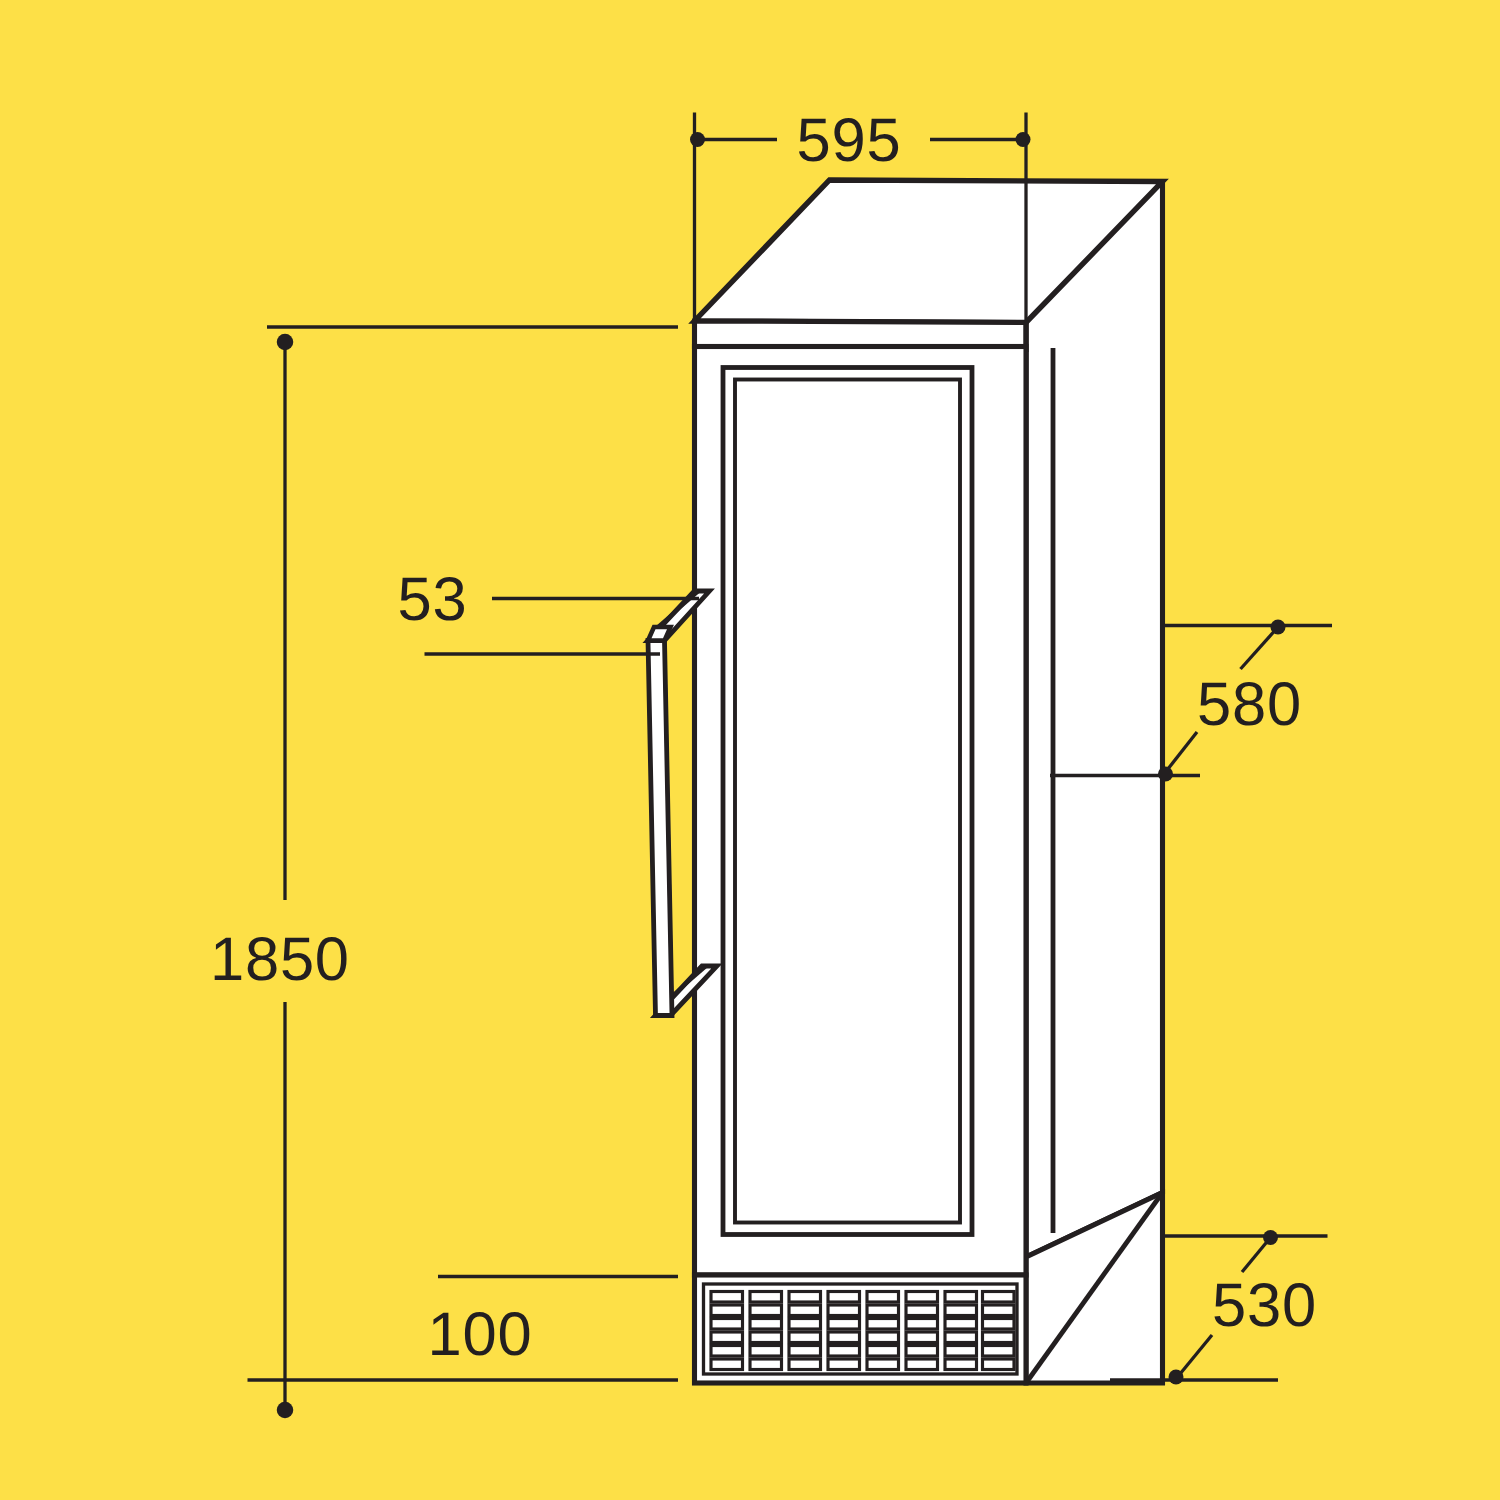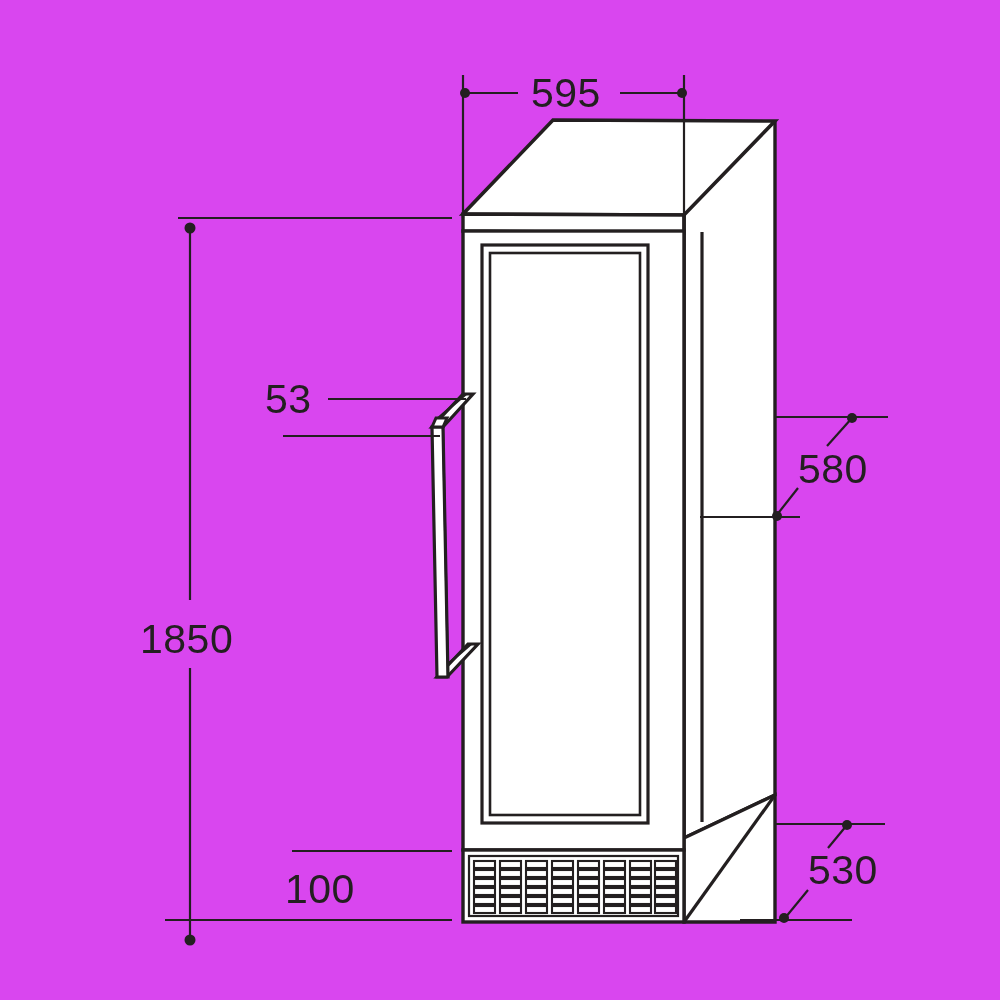--- a/index.html
+++ b/index.html
@@ -11,21 +11,21 @@
   body {
     width: 1000px;
     height: 1000px;
     font-family: "Liberation Sans", sans-serif;
     overflow: hidden;
   }
   #drawing-root {
     position: relative;
     width: 1000px;
     height: 1000px;
-    background: #d946ef;
+    background: #fde047;
   }
   svg#technical-drawing {
     display: block;
     width: 1000px;
     height: 1000px;
   }
   .obj-line {
     stroke: #231f20;
     fill: none;
     stroke-linecap: butt;

